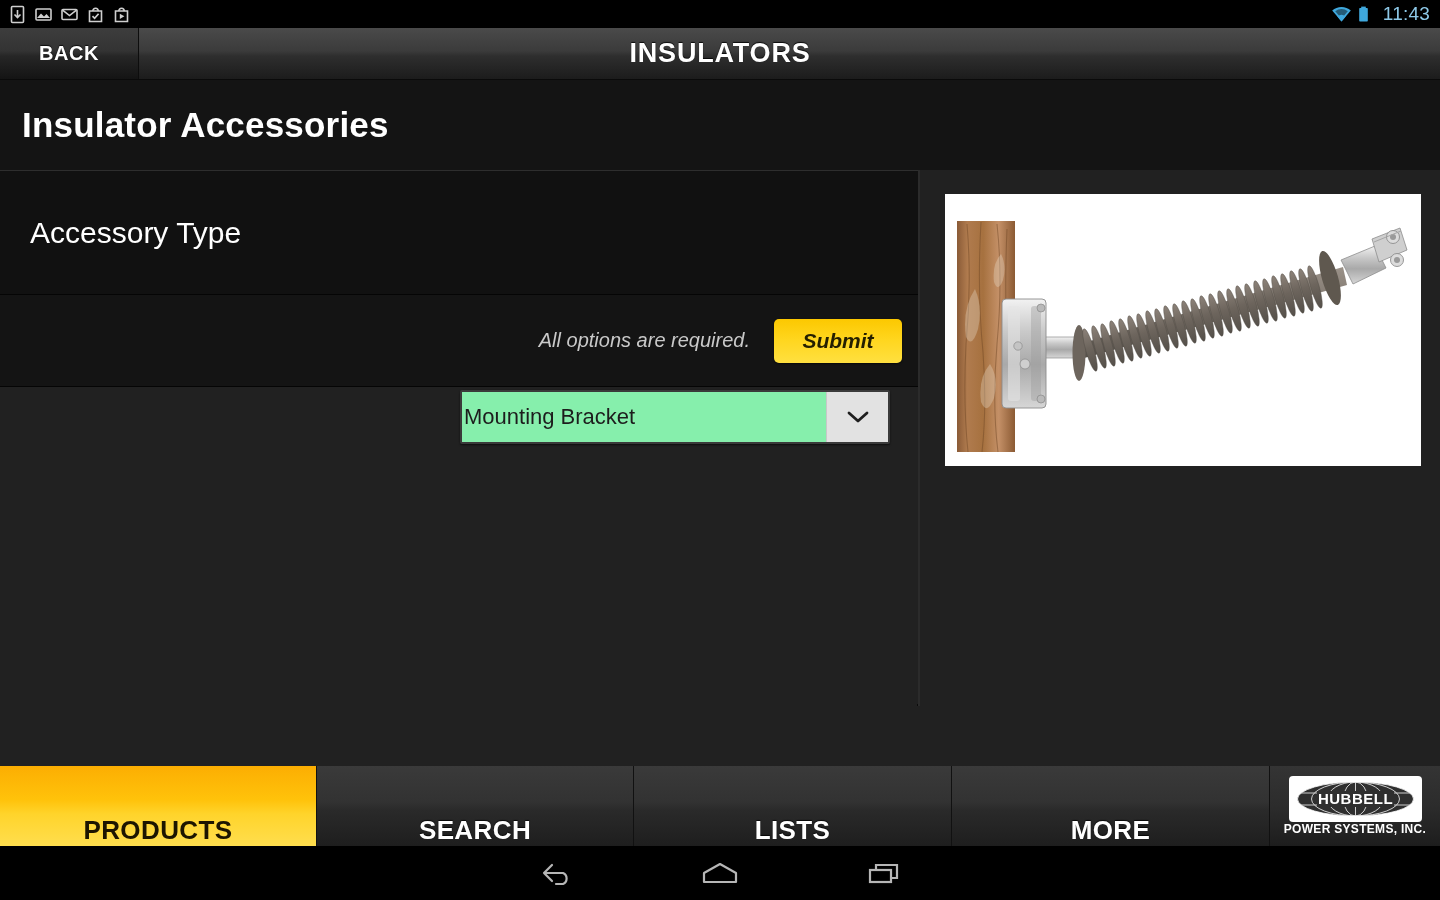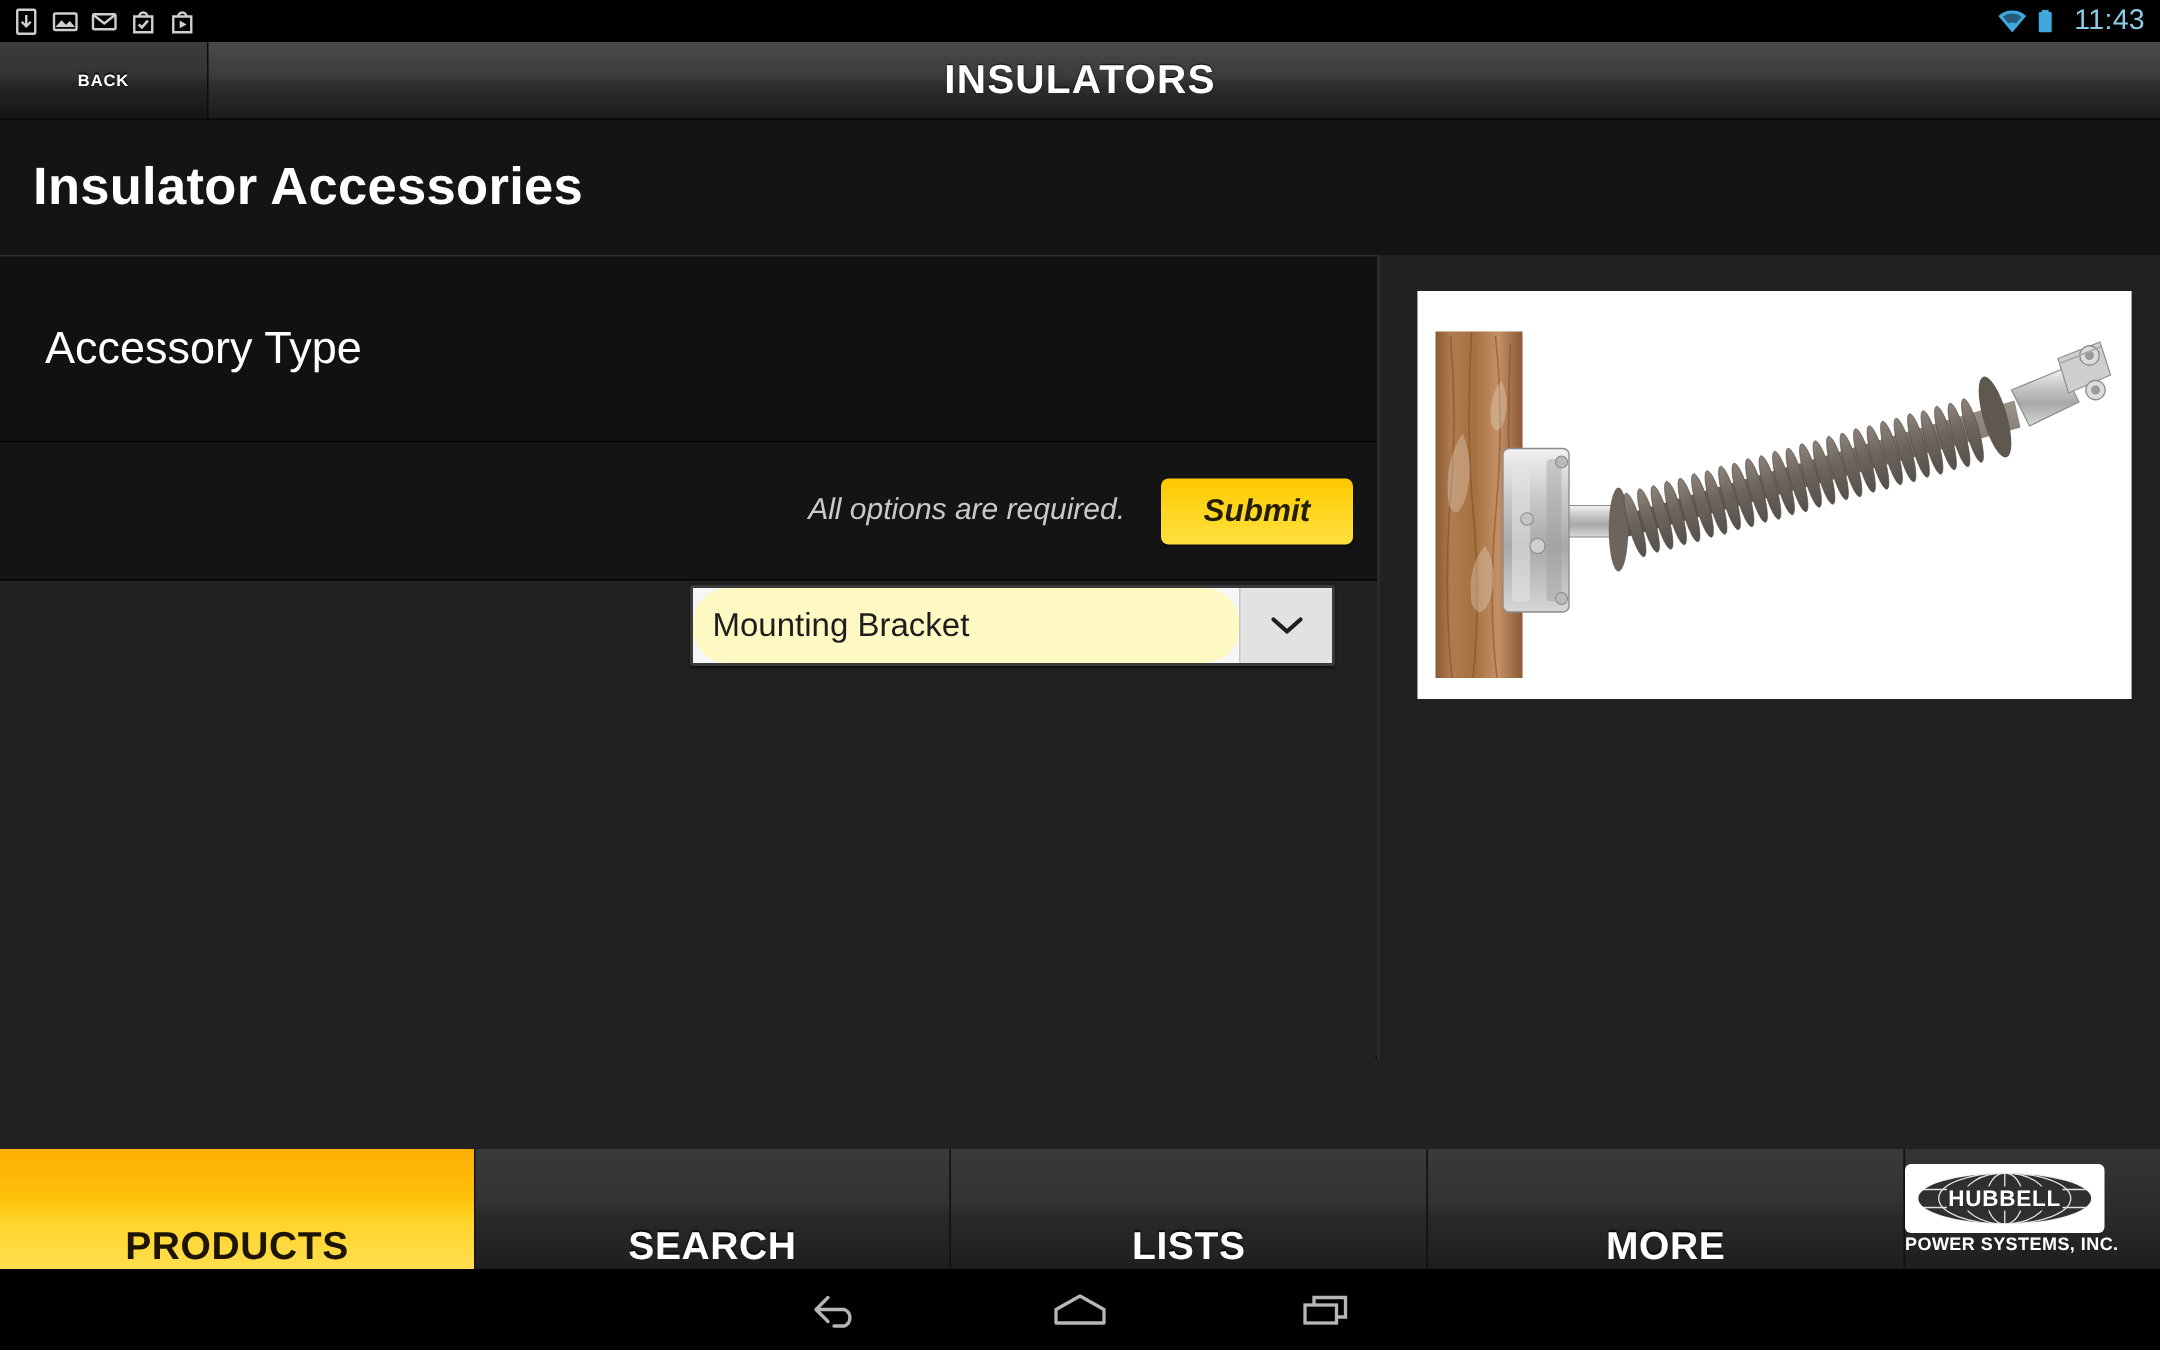--- a/index.html
+++ b/index.html
@@ -35,21 +35,21 @@
     border-bottom: 1px solid #0a0a0a;
   }
   .back-btn {
     position: absolute; left: 0; top: 0; width: 139px; height: 51px;
     background: linear-gradient(to bottom, #3d3d3d 0%, #333 45%, #262626 55%, #141414 100%);
     border-right: 1px solid #0d0d0d;
     display: flex; align-items: center; justify-content: center;
     cursor: pointer;
   }
   .back-btn span {
-    color: #fff; font-size: 11px; font-weight: bold; letter-spacing: 0.6px;
+    color: #fff; font-size: 20px; font-weight: bold; letter-spacing: 0.6px;
     text-shadow: 0 -1px 1px rgba(0,0,0,.8);
   }
   .titlebar-title {
     position: absolute; left: 0; top: 0; width: 1440px; height: 51px;
     display: flex; align-items: center; justify-content: center;
     color: #fff; font-size: 27px; font-weight: bold; letter-spacing: 0.8px;
     text-shadow: 0 -1px 1px rgba(0,0,0,.85);
     pointer-events: none;
   }
 
@@ -95,24 +95,23 @@
     width: 430px; height: 54px;
     background: #f6f6f6;
     border: 2px solid #3a3a3a;
     border-radius: 2px;
     display: flex; align-items: stretch;
     cursor: pointer;
     box-shadow: 0 1px 2px rgba(0,0,0,.6);
   }
   .dropdown-value {
     flex: 1; display: flex; align-items: center;
-    padding-left: 13px;
+    padding-left: 2px;
     color: #1d1d1d; font-size: 22px;
-    background: #fef9c3;
-    border-radius: 23px;
+    background: #86efac;
   }
   .dropdown-arrow {
     width: 62px; background: #e2e2e2;
     border-left: 1px solid #c8c8c8;
     display: flex; align-items: center; justify-content: center;
   }
   .dropdown-arrow svg { display: block; }
 
   .action-row {
     position: relative; width: 918px; height: 92px;
@@ -168,21 +167,21 @@
     color: #1d1500; text-shadow: none;
     border-right: 1px solid #111;
   }
   .tab-products { width: 317px; }
   .tab-search   { width: 317px; }
   .tab-lists    { width: 318px; }
   .tab-more     { width: 318px; }
   .tab-logo {
     width: 170px; height: 80px;
     background: linear-gradient(to bottom, #343434 0%, #2c2c2c 50%, #1d1d1d 100%);
-    display: flex; flex-direction: column; justify-content: center;
+    display: flex; flex-direction: column; align-items: center; justify-content: center;
     gap: 0;
   }
   .logo-box {
     width: 133px; height: 46px; background: #fff;
     border-radius: 4px;
     display: flex; align-items: center; justify-content: center;
   }
   .logo-sub {
     color: #fff; font-size: 12px; font-weight: bold; letter-spacing: 0.3px;
     white-space: nowrap;

